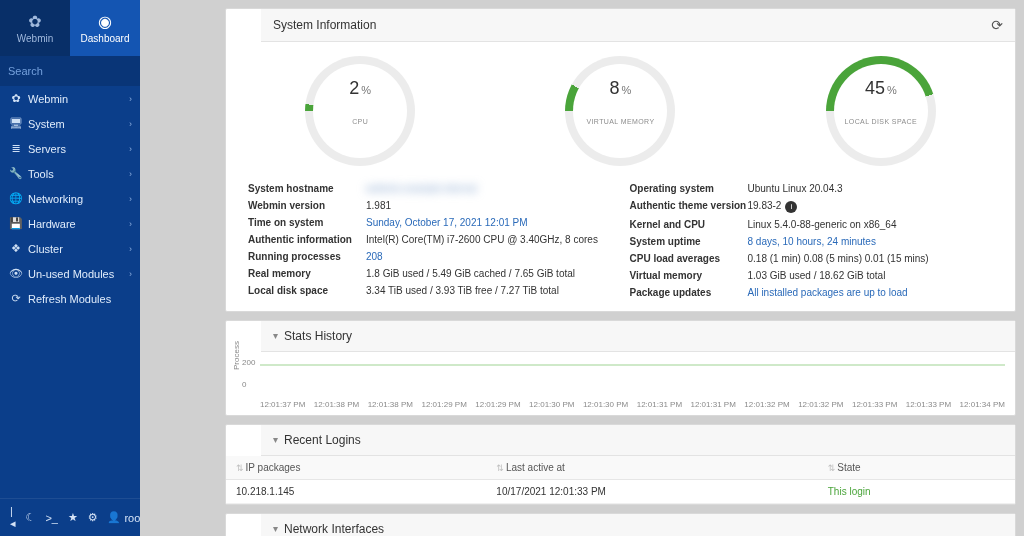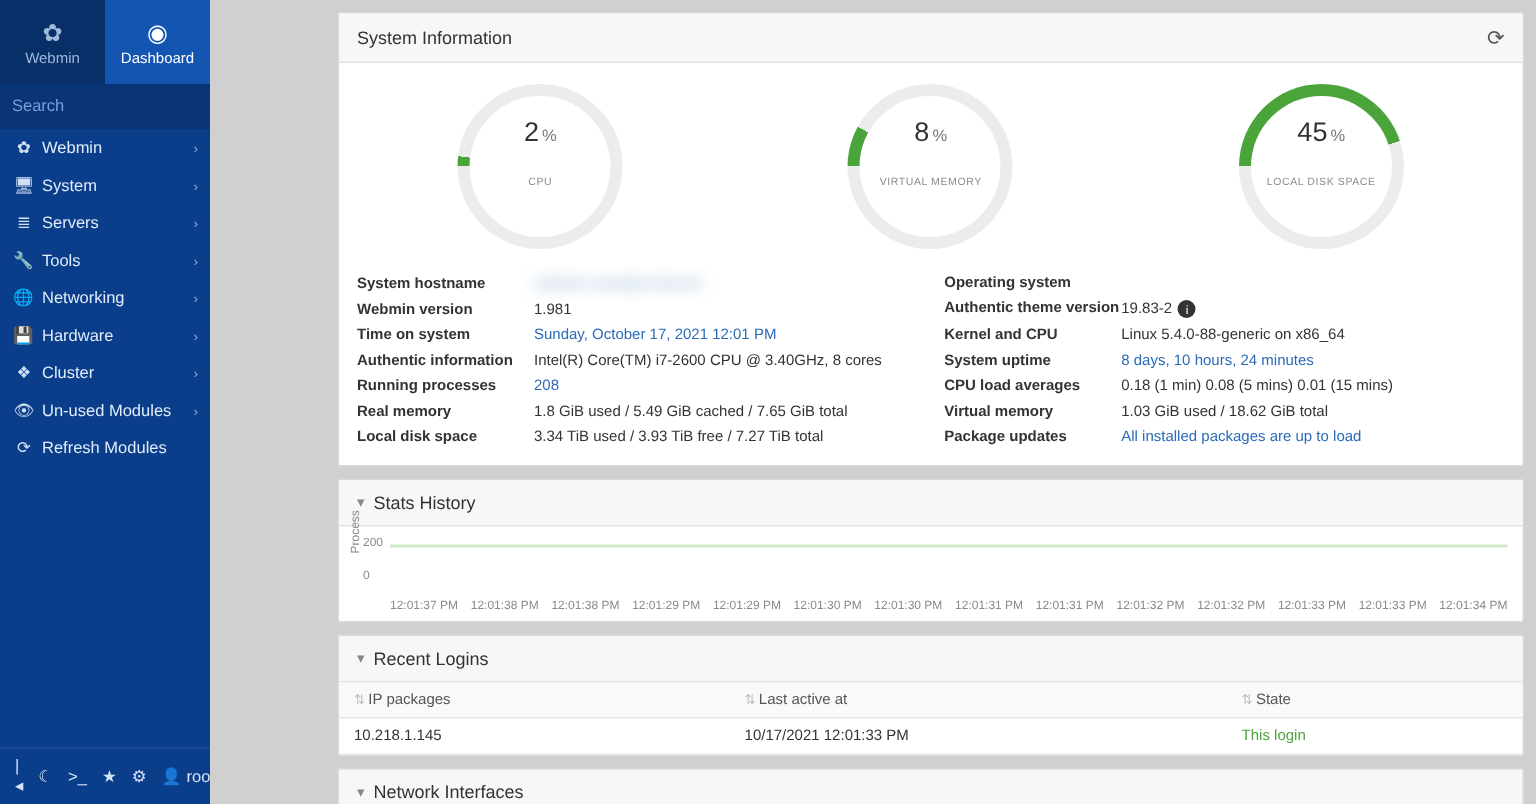--- a/index.html
+++ b/index.html
@@ -21,31 +21,31 @@
   .nav li .label { flex: 1; padding-left: 4px; }
   .nav li .chev { color: #8fb0e0; font-size: 9px; }
   .bottomrow { margin-top: auto; padding: 0; }
   .iconrow { display: flex; align-items: center; gap: 10px; padding: 6px 10px; color: #d5e3f7; font-size: 11px; border-top: 1px solid rgba(255,255,255,.08); }
   .iconrow span { cursor: pointer; }
   .iconrow .user { display: inline-flex; align-items: center; gap: 3px; }
   .iconrow .red { color: #ff5b5b; }
   .main { flex: 1; background: #d0d0d0; padding: 8px 8px 0 85px; overflow: hidden; }
   .panel { background: #ffffff; border: 1px solid #d9d9d9; border-radius: 2px; margin-bottom: 8px; }
   .panel.filled { background: #fff; }
-  .sec-head { background: #f7f7f7; border-bottom: 1px solid #e3e3e3; padding: 8px 12px; display: flex; align-items: center; font-size: 12px; color: #333; gap: 6px; }
+  .sec-head { background: #f7f7f7; border-bottom: 1px solid #e3e3e3; padding: 8px 12px; display: flex; align-items: center; font-size: 12px; color: #333; gap: 6px; margin-left: 35px; }
   .sec-head .caret { color: #888; font-size: 10px; }
   .sec-head .refresh { margin-left: auto; color: #555; font-size: 14px; cursor: pointer; }
   .gauges { display: flex; justify-content: space-around; padding: 14px 4px 8px; }
   .gauge { display: flex; flex-direction: column; align-items: center; position: relative; }
   .donut { width: 110px; height: 110px; border-radius: 50%; position: relative; }
   .donut::after { content: ""; position: absolute; inset: 8px; background: #fff; border-radius: 50%; }
   .donut .pct { position: absolute; top: 22px; left: 0; right: 0; text-align: center; font-size: 18px; color: #333; z-index: 2; }
   .donut .pct small { font-size: 11px; color: #777; margin-left: 2px; }
   .glabel { position: absolute; top: 62px; font-size: 7px; letter-spacing: 0.4px; color: #8c8c8c; text-transform: uppercase; z-index: 2; }
-  .info-cols { display: flex; padding: 6px 12px 10px; gap: 18px; align-items: center; }
+  .info-cols { display: flex; padding: 6px 22px 10px; gap: 18px; }
   .info-col { flex: 1; }
   .info-row { display: flex; padding: 3px 0; font-size: 10px; }
   .info-row .k { width: 118px; color: #333; font-weight: bold; }
   .info-row .v { flex: 1; color: #333; }
   .info-row .v a { color: #2a6ab9; text-decoration: none; }
   .info-row .v .iicon { display: inline-flex; width: 12px; height: 12px; border-radius: 50%; background: #333; color: #fff; justify-content: center; align-items: center; font-size: 8px; margin-left: 4px; }
   .blur { filter: blur(5px); color: #7a9cc9; }
   .stats-body { padding: 6px 10px 6px 34px; position: relative; }
   .stats-body .ylabel { position: absolute; left: 6px; top: 18px; transform: rotate(-90deg); transform-origin: left top; font-size: 8px; color: #888; }
   .sparkline { position: relative; height: 40px; }
@@ -191,20 +191,21 @@
               <span class="v">1.8 GiB used / 5.49 GiB cached / 7.65 GiB total</span>
             </div>
             <div class="info-row">
               <span class="k">Local disk space</span>
               <span class="v">3.34 TiB used / 3.93 TiB free / 7.27 TiB total</span>
             </div>
           </div>
         <div class="info-col" id="info-right">
             <div class="info-row">
               <span class="k">Operating system</span>
+              <span class="v">Ubuntu Linux 20.04.3</span>
             </div>
             <div class="info-row">
               <span class="k">Authentic theme version</span>
               <span class="v">19.83-2<span class="iicon">i</span></span>
             </div>
             <div class="info-row">
               <span class="k">Kernel and CPU</span>
               <span class="v">Linux 5.4.0-88-generic on x86_64</span>
             </div>
             <div class="info-row">

